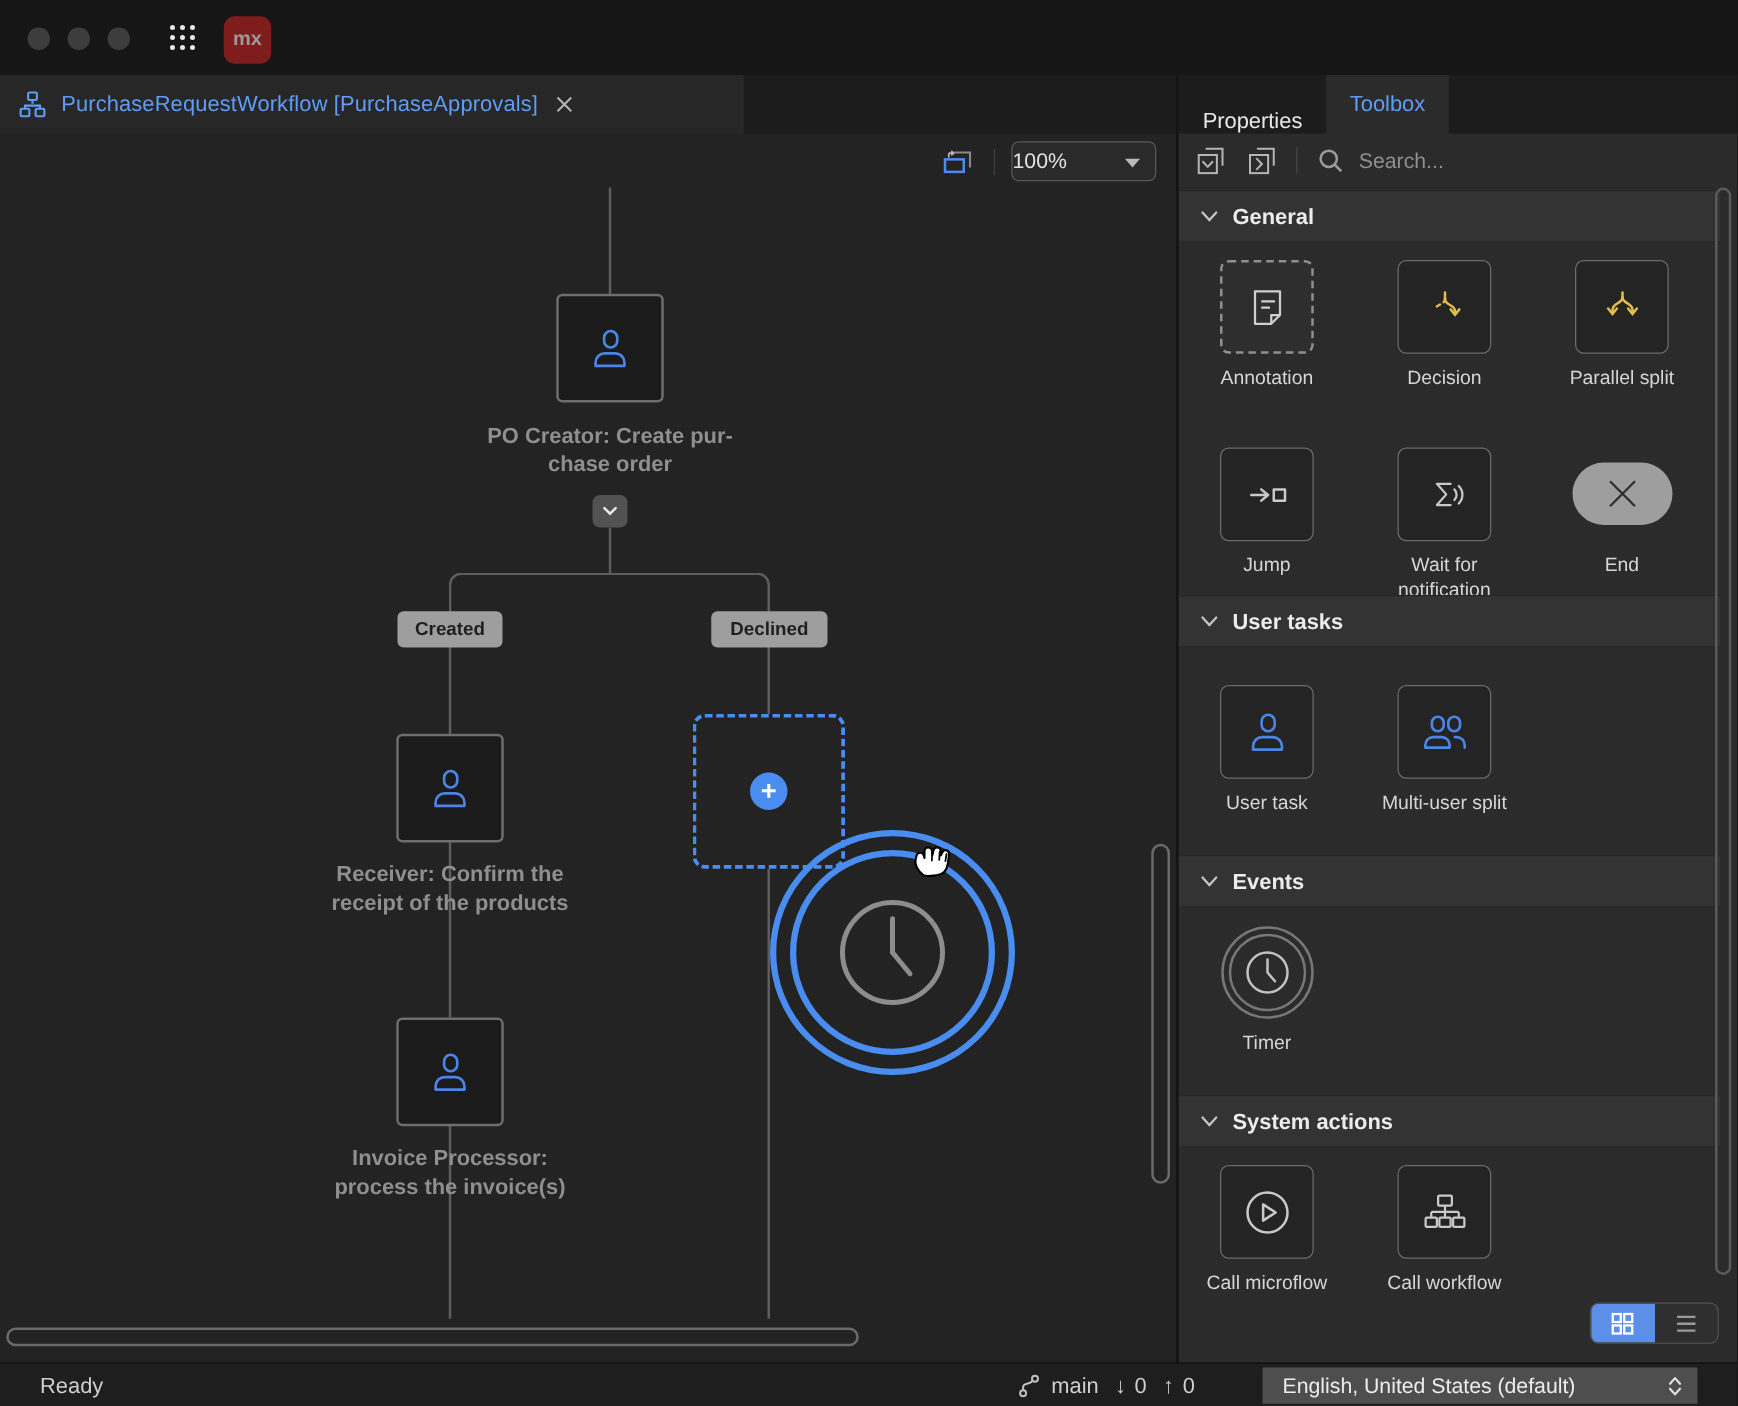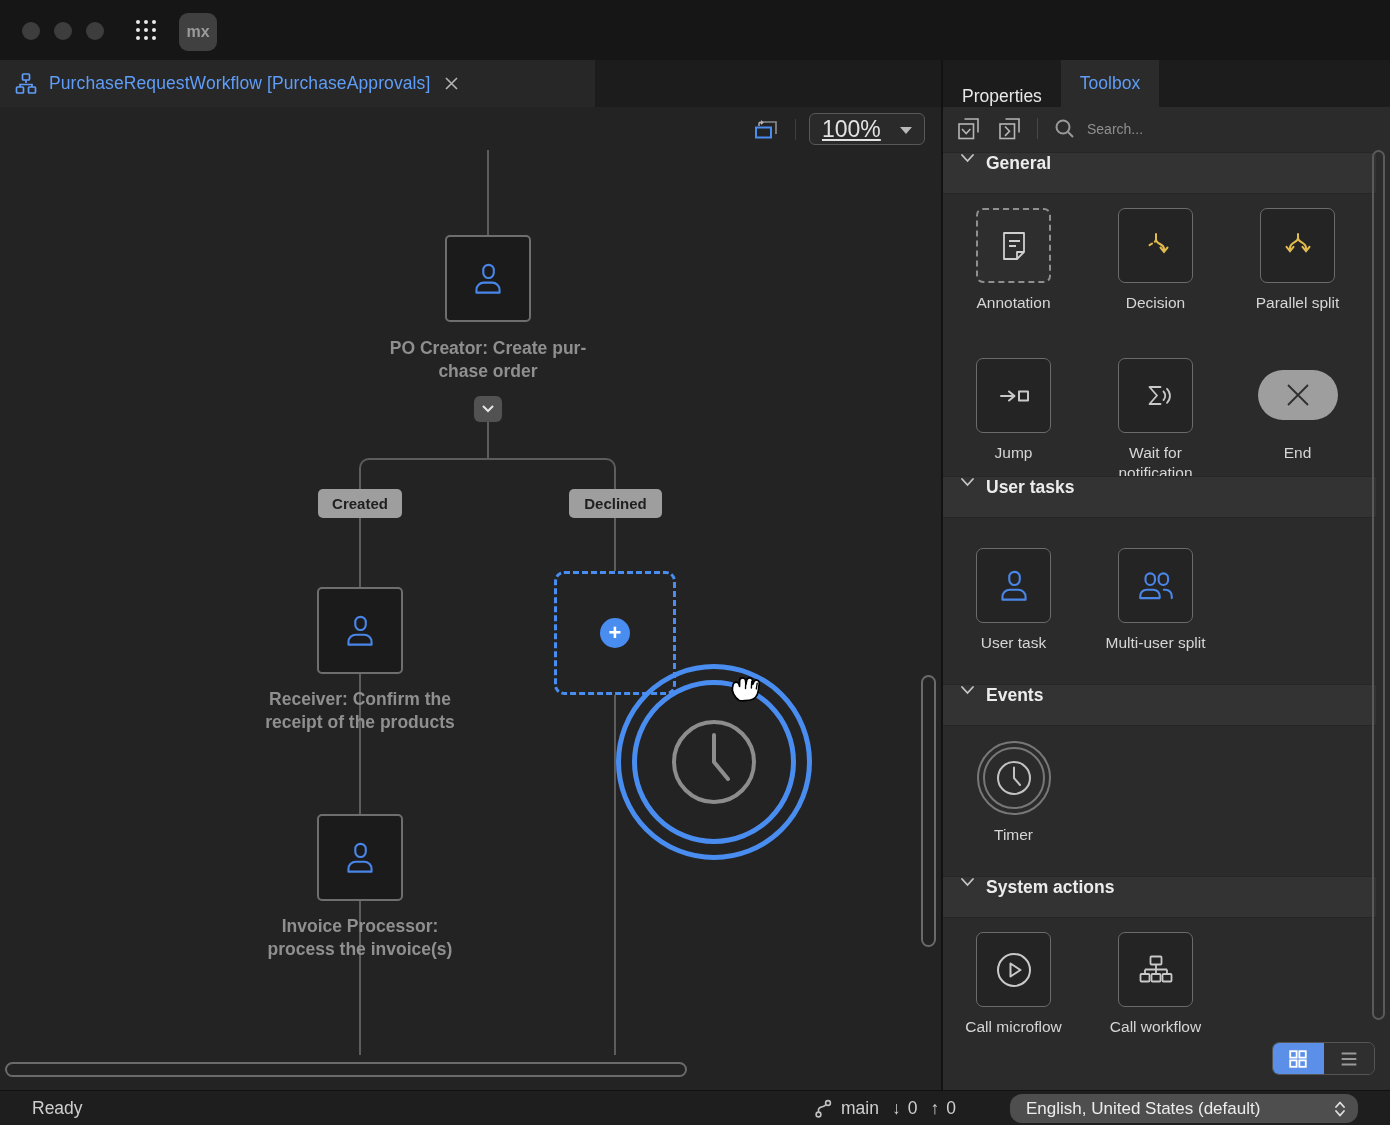--- a/index.html
+++ b/index.html
@@ -3,39 +3,39 @@
 <meta charset="utf-8">
 <style>
   * { margin:0; padding:0; box-sizing:border-box; }
   html,body { background:#101010; }
   body { font-family:"Liberation Sans", sans-serif; }
   #app { position:relative; width:1390px; height:1125px; background:#232323; overflow:hidden; }
 
   
   #titlebar { position:absolute; left:0; top:0; width:1390px; height:60px; background:#161616; }
   .traffic { position:absolute; top:22px; width:18px; height:18px; border-radius:50%; background:#3d3d3d; }
-  #mx-tile { position:absolute; left:179px; top:13px; width:38px; height:38px; border-radius:9px; background:#404040;
+  #mx-tile { position:absolute; left:179px; top:13px; width:38px; height:38px; border-radius:9px; background:#7f1d1d;
              display:flex; align-items:center; justify-content:center; color:#9a9a9a; font-weight:bold; font-size:16px; }
   #grid-dots { position:absolute; left:132px; top:16px; }
 
   
   #tabbar { position:absolute; left:0; top:60px; width:943px; height:47px; background:#1c1c1c; }
   #doc-tab { position:absolute; left:0; top:0; width:595px; height:47px; background:#272727;
              display:flex; align-items:center; }
   #doc-tab .wficon { margin-left:13px; display:flex; }
   #tab-title { margin-left:10px; color:#5f9df8; font-size:17.5px; letter-spacing:.1px; }
   #tab-close { margin-left:13px; display:flex; cursor:default; }
 
   
   #canvas-toolbar { position:absolute; left:0; top:107px; width:943px; height:43px; background:#232323; }
   #fit-btn { position:absolute; left:751px; top:8px; width:30px; height:28px; display:flex; align-items:center; justify-content:center; }
   #ct-divider { position:absolute; left:795px; top:12px; width:1px; height:21px; background:#3e3e3e; }
   #zoom-box { position:absolute; left:809px; top:6px; width:116px; height:32px; background:#2a2a2a;
               border:1px solid #585858; border-radius:6px; display:flex; align-items:center; }
-  #zoom-box .zv { margin-left:12px; color:#e3e3e3; font-size:23px;text-decoration:underline; }
+  #zoom-box .zv { margin-left:0; color:#e3e3e3; font-size:17px; }
   #zoom-caret { position:absolute; right:12px; top:13px; width:0; height:0;
                 border-left:6px solid transparent; border-right:6px solid transparent; border-top:7px solid #b9b9b9; }
 
   
   #canvas { position:absolute; left:0; top:150px; width:964px; height:940px; background:#232323; }
   .vline { position:absolute; width:2px; background:#5d5d5d; z-index:1; }
   #fork { position:absolute; left:359px; top:308px; width:257px; height:46px;
           border-top:2px solid #5d5d5d; border-left:2px solid #5d5d5d; border-right:2px solid #5d5d5d;
           border-radius:10px 10px 0 0; z-index:1; }
   .wf-node { position:absolute; width:86px; height:87px; background:#1b1b1b; border:2px solid #6e6e6e;
@@ -62,25 +62,25 @@
   #panel { position:absolute; left:943px; top:60px; width:447px; height:1030px; background:#2b2b2b; }
   #panel-tabs { position:absolute; left:0; top:0; width:447px; height:47px; background:#1c1c1c; }
   .panel-tab { position:absolute; top:0; height:47px; display:flex; align-items:center; justify-content:center; font-size:17.5px; }
   #tab-properties { left:0; width:118px; color:#e8e8e8;align-items:flex-end; }
   #tab-toolbox { left:118px; width:98px; background:#2b2b2b; color:#5f9df8; }
   #panel-toolbar { position:absolute; left:0; top:47px; width:447px; height:43px; background:#2b2b2b;
                    display:flex; align-items:center; }
   #panel-toolbar .pt-icon { margin-left:12px; display:flex; }
   #pt-divider { margin-left:14px; width:1px; height:21px; background:#474747; }
   #search-box { display:flex; align-items:center; margin-left:16px; }
-  #search-placeholder { margin-left:12px; color:#8f8f8f; font-size:14px; }
+  #search-placeholder { margin-left:12px; color:#8f8f8f; font-size:17px; }
 
   .sec-header { position:absolute; left:0; width:433px; height:42px; background:#333333;
                 border-top:1px solid #262626; border-bottom:1px solid #262626;
-                display:flex; }
+                display:flex; align-items:center; }
   .sec-header .chev { margin-left:17px; display:flex; }
   .sec-header .sec-title { margin-left:11px; color:#ececec; font-weight:bold; font-size:17.5px; }
 
   .tool-row { position:absolute; left:33px; display:flex; gap:67px; }
   .tool-item { width:75px; display:flex; flex-direction:column; align-items:center; }
   .tool-tile { width:75px; height:75px; background:#242424; border:1px solid #6b6b6b; border-radius:7px;
                display:flex; align-items:center; justify-content:center; }
   .tool-tile.dashed { background:#2e2e2e; border:2px dashed #8f8f8f; }
   .tool-tile.borderless { background:transparent; border:none; }
   .tool-label { margin-top:10px; width:126px; text-align:center; color:#d6d6d6; font-size:15.5px; line-height:20px; }
@@ -95,21 +95,21 @@
                      border:2px solid #5a5a5a; border-radius:7px; }
 
   
   #statusbar { position:absolute; left:0; top:1090px; width:1390px; height:35px; background:#1e1e1e;
                border-top:1px solid #111; }
   #status-ready { position:absolute; left:32px; top:0; height:35px; display:flex; align-items:center;
                   color:#cfcfcf; font-size:17.5px; }
   #vc-group { position:absolute; left:813px; top:0; height:35px; display:flex; align-items:center;
               color:#cfcfcf; font-size:17.5px; gap:7px; }
   #lang-select { position:absolute; left:1010px; top:3px; width:348px; height:29px; background:#4e4e4e;
-                 border-radius:12px; display:flex; align-items:center; color:#ececec; font-size:17px; }
+                 border-radius:1px; display:flex; align-items:center; color:#ececec; font-size:17px; }
   #lang-select .lbl { margin-left:16px; }
   #lang-select .updown { position:absolute; right:10px; display:flex; }
 
   svg { display:block; }
 </style>
 </head>
 <body>
 
 <div id="app">
 

